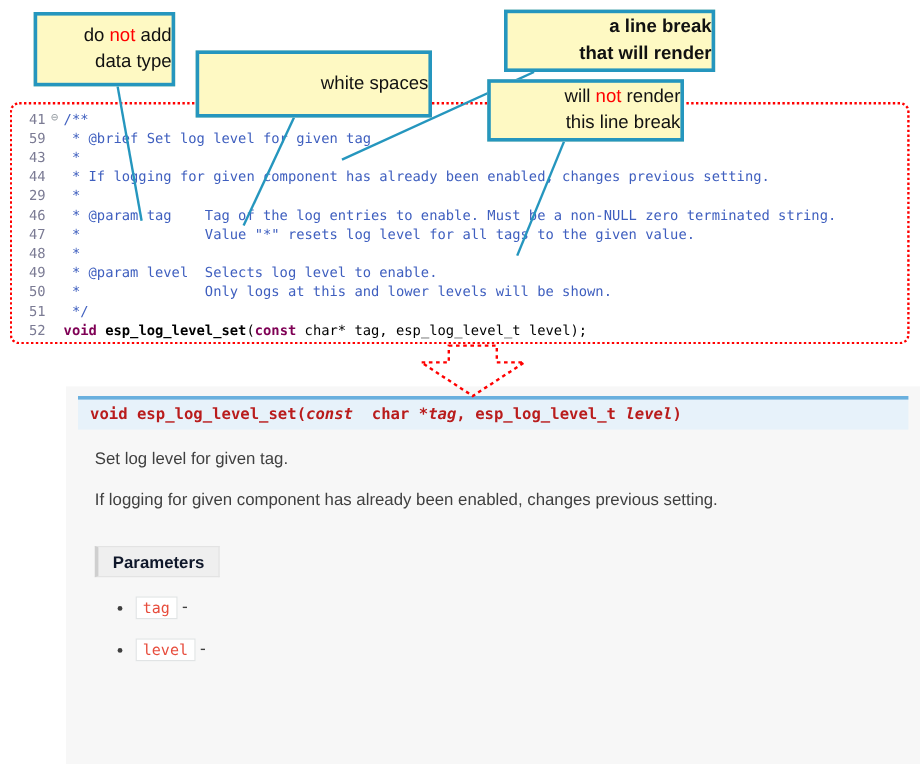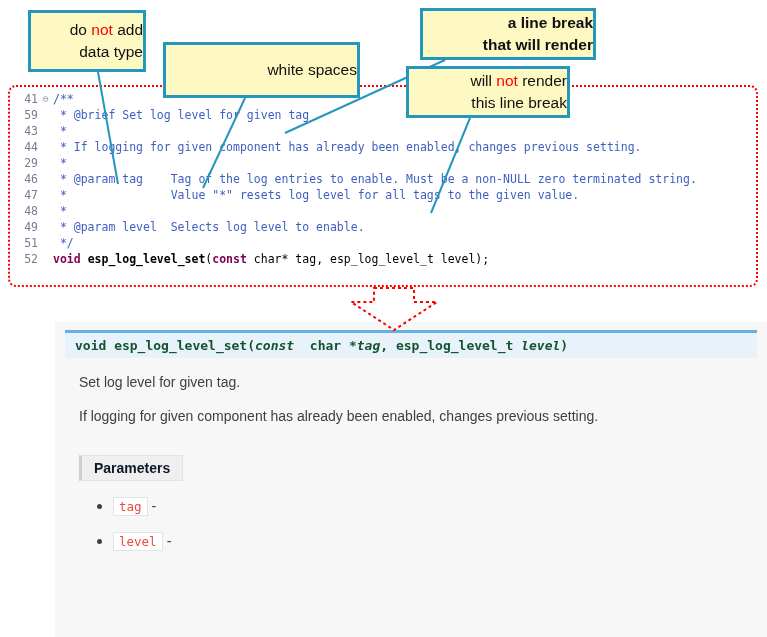--- a/index.html
+++ b/index.html
@@ -29,21 +29,21 @@
   .fold { width:15px; text-align:center; color:#9aa0a6; font-size:10px; flex:0 0 auto; }
   .ctext { white-space:pre; color:#3f5fbf; }
   .kw { color:#7f0055; font-weight:bold; white-space:pre; }
   .fn { color:#000000; font-weight:bold; white-space:pre; }
   .plain { color:#000000; white-space:pre; }
 
   
   .docs { position:absolute; left:55px; top:322px; width:712px; height:315px; background:#f7f7f7;
           padding:8px 10px; z-index:2; color:#404040; }
   .sig { border-top:3px solid #6ab0de; background:#e7f2fa; padding:5px 10px;
-         font-family:"DejaVu Sans Mono", monospace; font-size:13px; font-weight:bold; color:#14532d;
+         font-family:"DejaVu Sans Mono", monospace; font-size:13px; font-weight:bold; color:#b91c1c;
          margin-bottom:14px; }
   .sig span { white-space:pre; }
   .sitalic { font-style:italic; }
   .docs p { font-size:14px; margin:14px 0 14px 14px; line-height:1.45; }
   .params-label { display:inline-block; margin:14px 0 12px 14px; background:#efefef;
                   border:1px solid #e3e3e3; border-left:3px solid #cfcfcf; padding:4px 12px;
                   font-weight:bold; font-size:14px; color:#0f172a; }
   .docs ul { list-style:disc; padding-left:48px; margin-top:4px; }
   .docs li { margin-bottom:16px; }
   .pline { display:flex; align-items:center; }
@@ -124,20 +124,25 @@
         <span class="lno">48</span>
         <span class="fold"></span>
         <span class="ctext"> *</span>
       </div>
     <div class="crow">
         <span class="lno">49</span>
         <span class="fold"></span>
         <span class="ctext"> * @param level  Selects log level to enable.</span>
       </div>
     <div class="crow">
+        <span class="lno">50</span>
+        <span class="fold"></span>
+        <span class="ctext"> *               Only logs at this and lower levels will be shown.</span>
+      </div>
+    <div class="crow">
         <span class="lno">51</span>
         <span class="fold"></span>
         <span class="ctext"> */</span>
       </div>
     <div class="crow">
         <span class="lno">52</span>
         <span class="fold"></span>
         <span class="ctext"><span class="kw">void </span><span class="fn">esp_log_level_set</span><span class="plain">(</span><span class="kw">const</span><span class="plain"> char* tag, esp_log_level_t level);</span></span>
       </div>
   </div>

